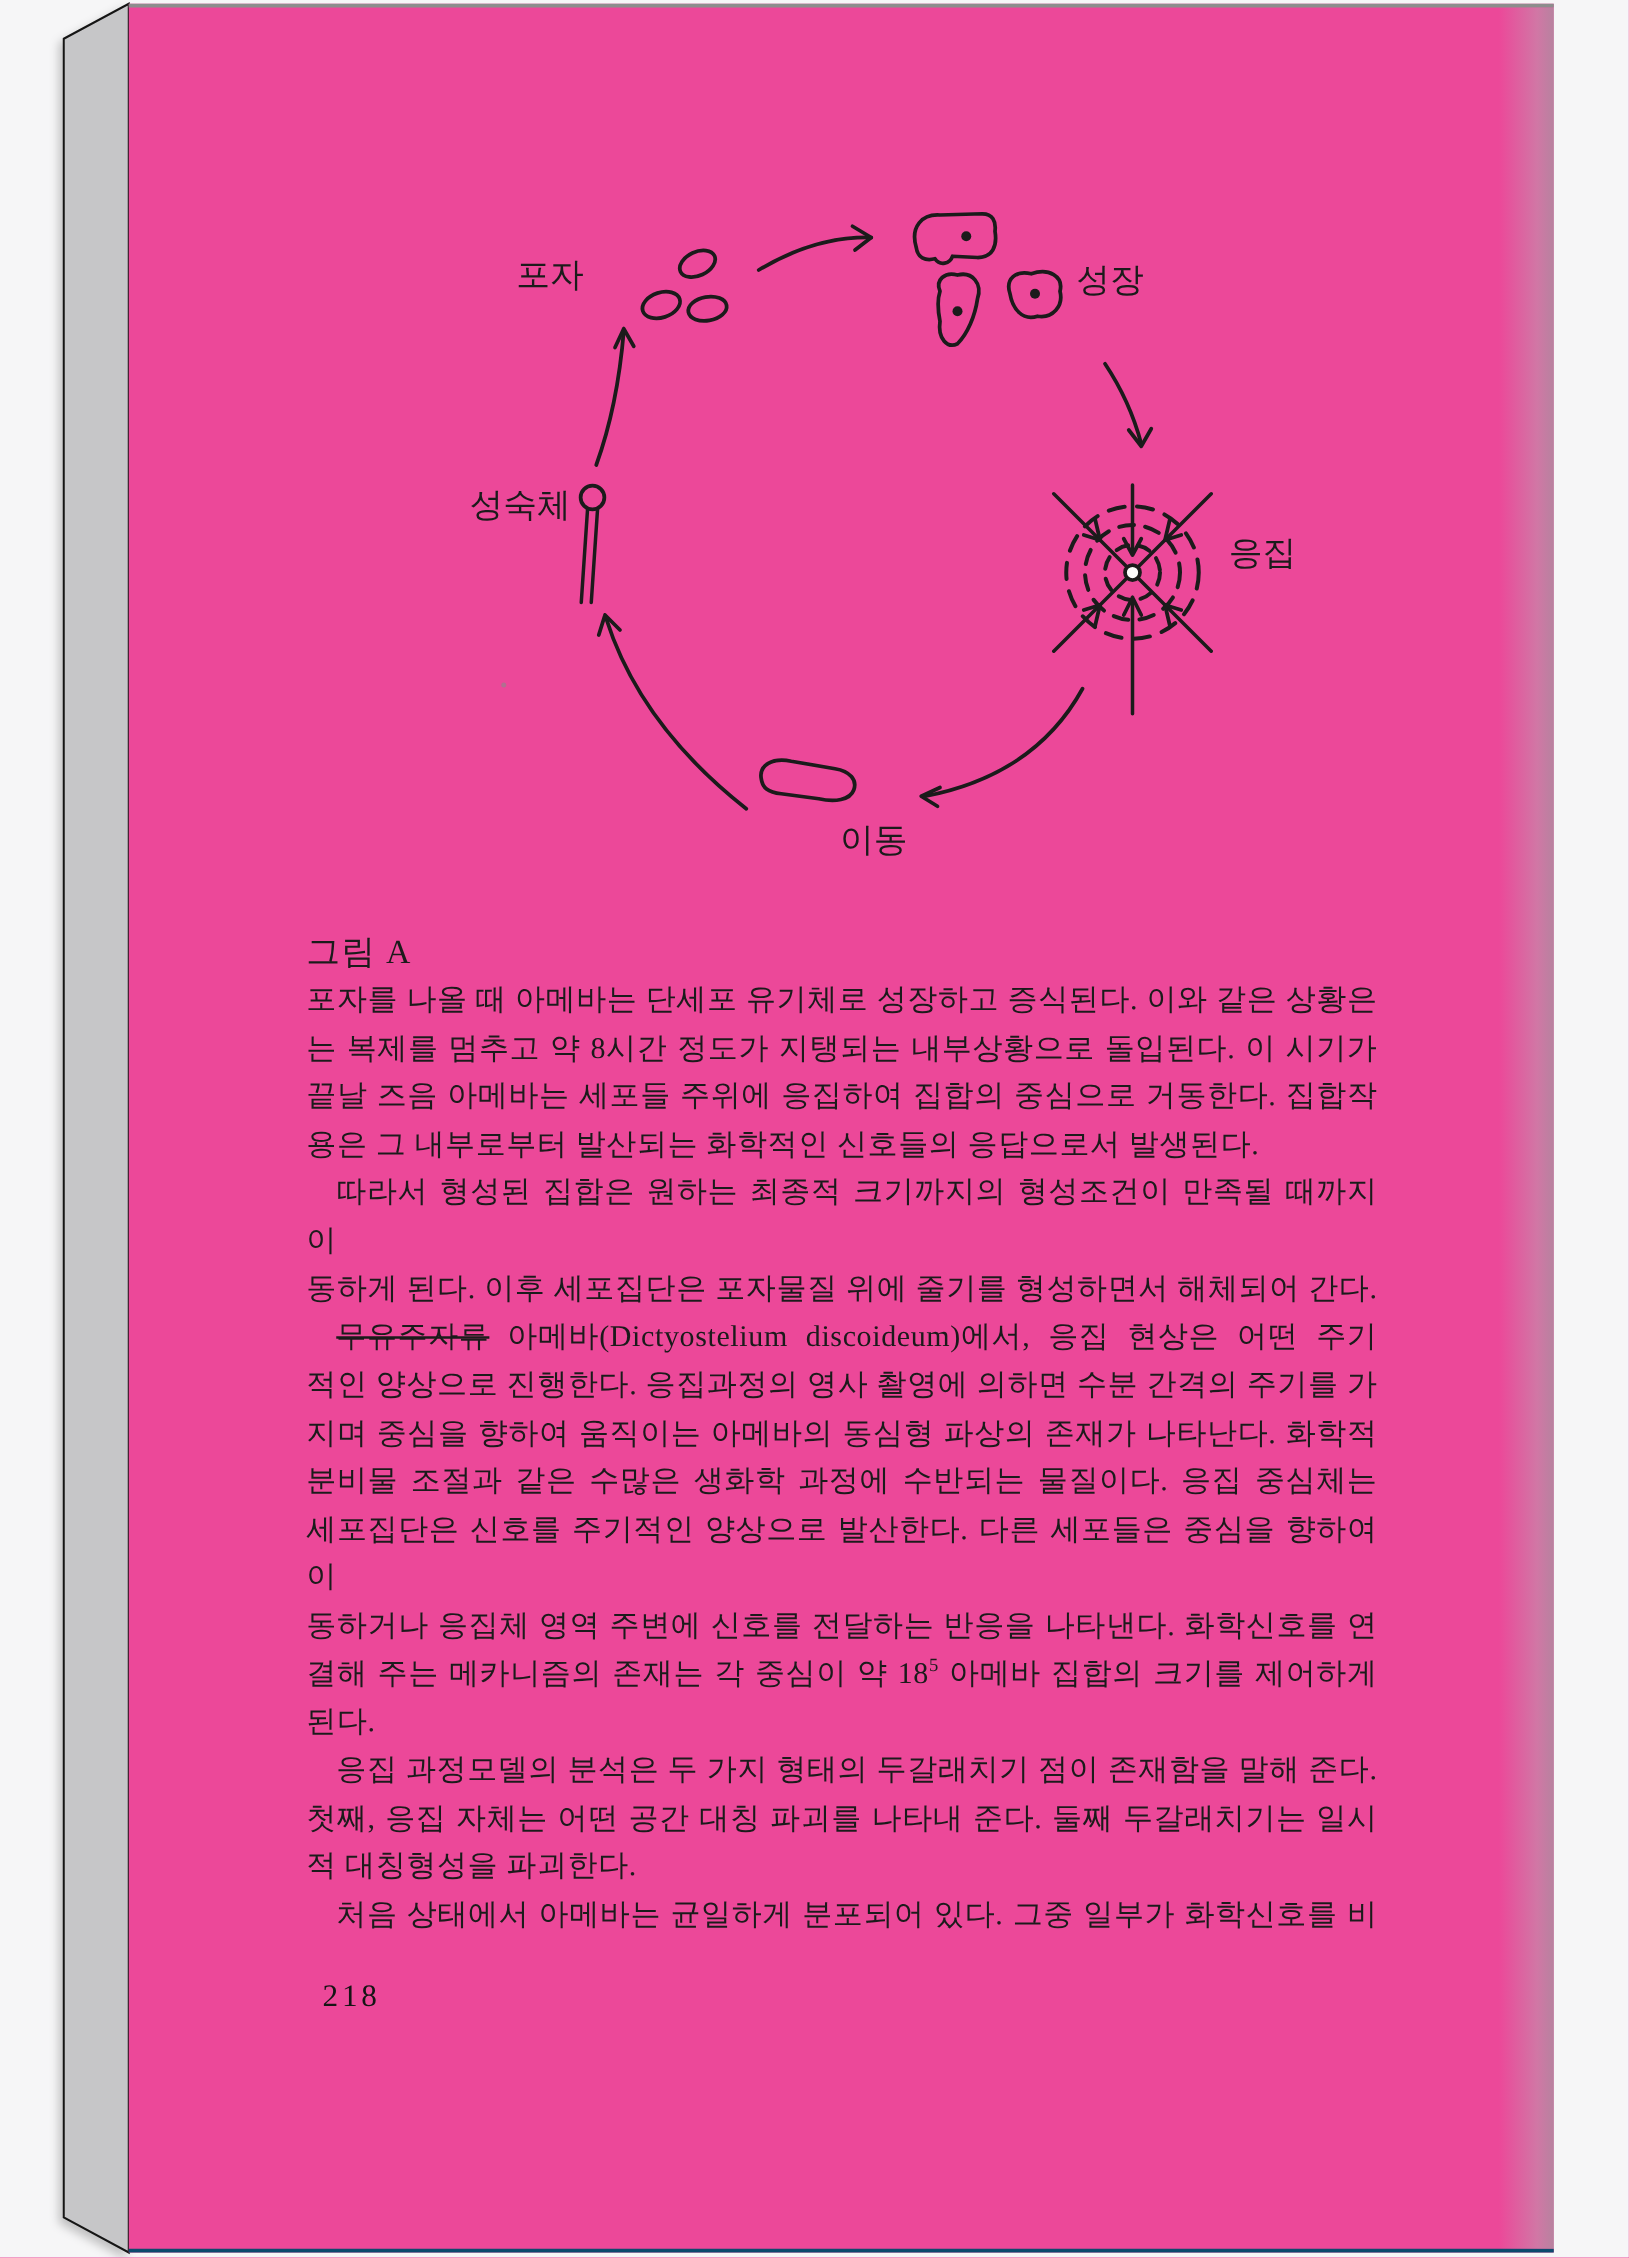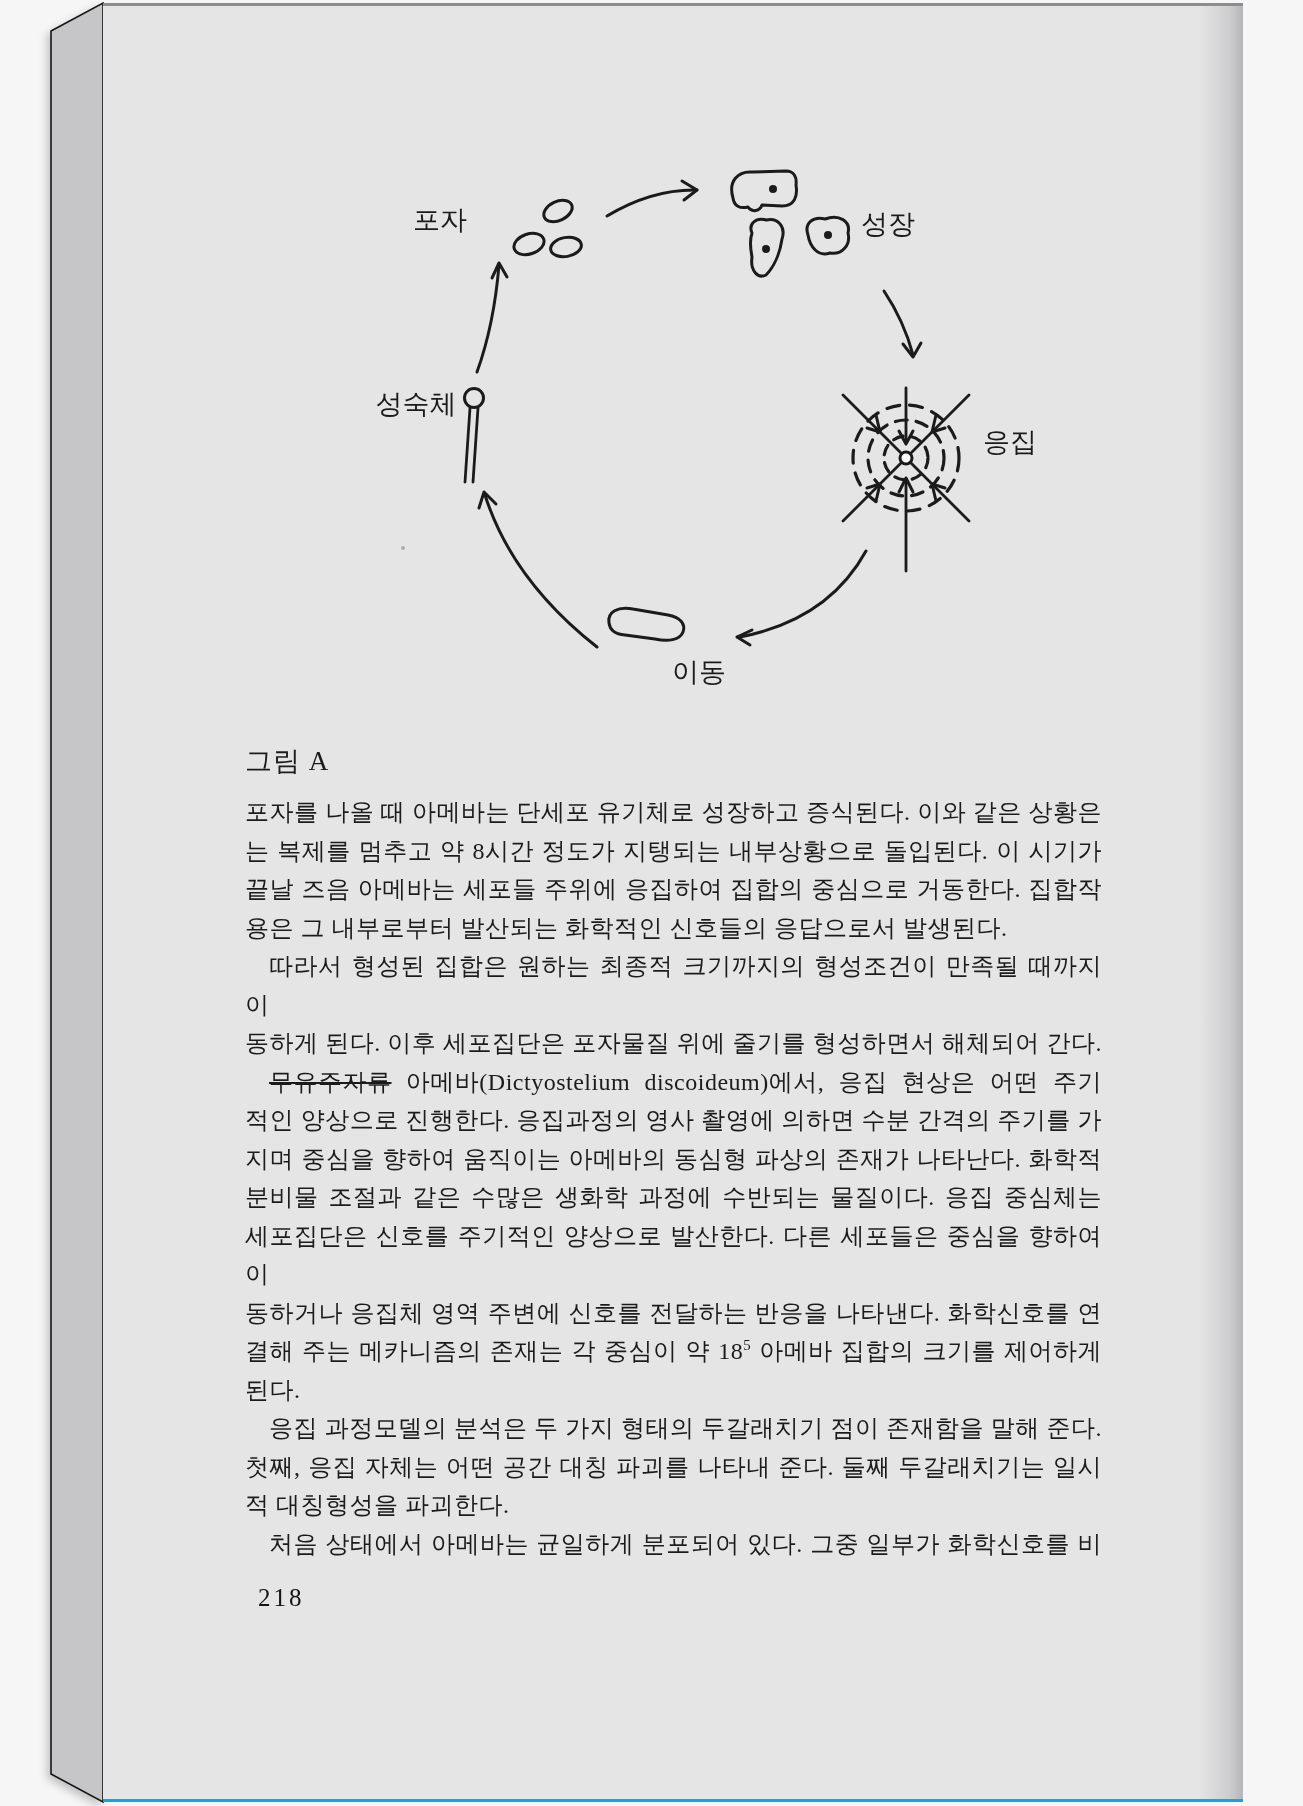--- a/index.html
+++ b/index.html
@@ -6,34 +6,34 @@
   body{
     width:1303px;height:1806px;
     background:#f6f6f7;
     font-family:"Liberation Serif","DejaVu Serif",serif;
     position:relative;overflow:hidden;
   }
   .stage{position:absolute;inset:0;}
   .spine-svg{position:absolute;left:0;top:0;filter:drop-shadow(-3px 4px 4px rgba(0,0,0,.22));}
   .page{
     position:absolute;left:103px;top:3px;width:1140px;height:1799px;
-    background:#e5e5e5;box-sizing:border-box;
-    border-top:3px solid #8d8d8d;border-bottom:3px solid #0ea5e9;
+    background:#ec4899;box-sizing:border-box;
+    border-top:3px solid #8d8d8d;border-bottom:3px solid #0c4a6e;
   }
   .page-right-shade{
     position:absolute;right:0;top:0;bottom:0;width:44px;pointer-events:none;
     background:linear-gradient(to right, rgba(190,190,193,0) 0%, rgba(176,176,180,.45) 70%, rgba(158,158,162,.68) 100%);
   }
   .diagram{position:absolute;left:267px;top:147px;width:700px;height:550px;}
   .diagram text{font-family:"Liberation Serif","DejaVu Serif",serif;fill:#1b1b1b;font-size:27px;}
   .text-block{
     position:absolute;left:142px;top:736px;width:857px;color:#1b1b1b;
   }
   .figure-label{font-size:27px;line-height:39px;letter-spacing:1px;}
-  .tlines{margin-top:12px;}
+  .tlines{margin-top:0px;}
   .tline{
     font-size:24px;line-height:38.5px;letter-spacing:.5px;
     text-align:justify;text-align-last:justify;
     white-space:normal;
   }
   .tline.short{text-align-last:left;}
   .tline.indent{text-indent:1em;}
   .tline .strike{text-decoration:line-through;text-decoration-thickness:2px;}
   .tline .sup{font-size:.62em;vertical-align:super;line-height:0;}
   .page-number{

